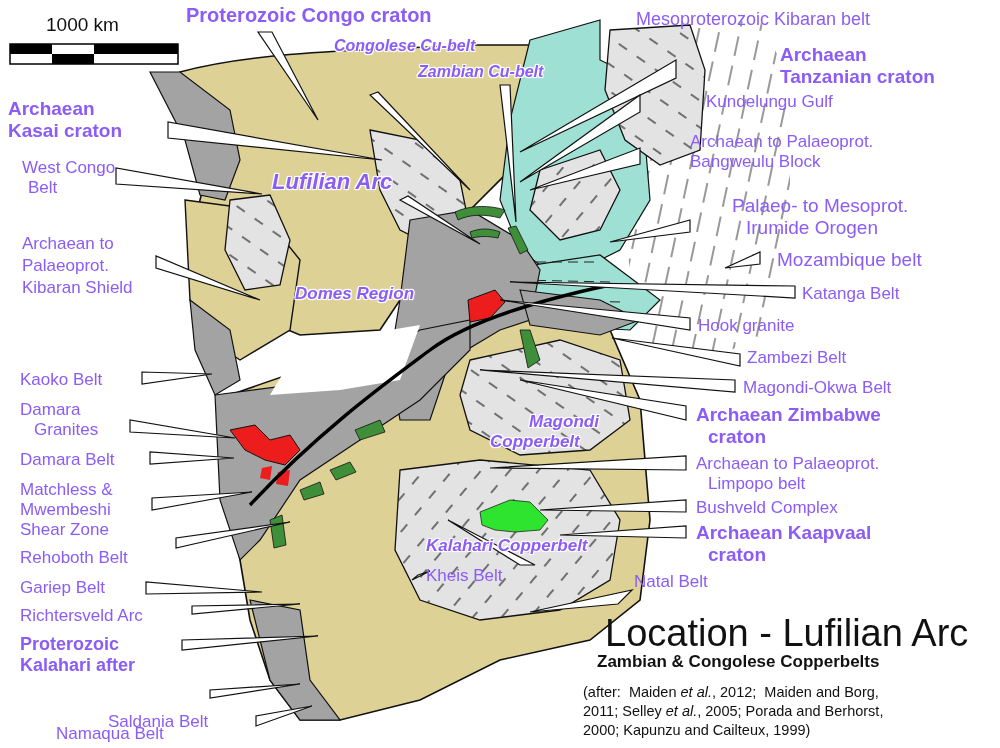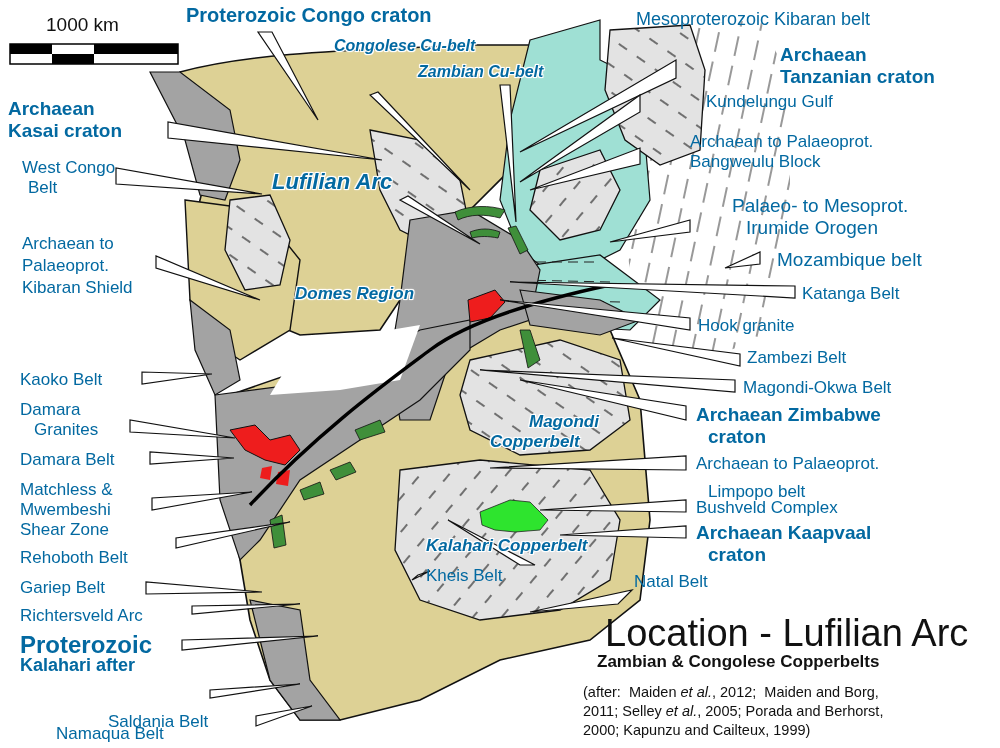--- a/index.html
+++ b/index.html
@@ -1,18 +1,18 @@
 <!DOCTYPE html>
 <html><head>
 <meta charset="utf-8">
 <style>
   html,body{margin:0;padding:0;background:#fff;}
   body{width:1000px;height:748px;position:relative;overflow:hidden;font-family:"Liberation Sans",sans-serif;color:#111;}
   #map{position:absolute;left:0;top:0;width:1000px;height:748px;}
-  .lbl{position:absolute;font-size:17px;line-height:19px;white-space:nowrap;color:#0369a1;}
+  .lbl{position:absolute;font-size:17px;line-height:19px;white-space:nowrap;color:#8b5cf6;}
   .b{font-weight:bold;font-size:19px;line-height:21px;}
   .bi{font-weight:bold;font-style:italic;font-size:17px;text-shadow:0 0 2px #fff,0 0 2px #fff,0 0 3px #fff,1px 1px 0 #fff,-1px -1px 0 #fff,1px -1px 0 #fff,-1px 1px 0 #fff;}
   .big{font-weight:bold;font-size:20px;}
   .title{position:absolute;left:605px;top:616px;font-weight:normal;font-size:38px;line-height:34px;}
   .subtitle{position:absolute;left:597px;top:652px;font-weight:bold;font-size:17px;}
   .cite{position:absolute;left:583px;top:683px;font-size:14.5px;line-height:19px;white-space:pre;}
   .scale-label{position:absolute;left:46px;top:14px;font-size:19px;}
 </style>
 </head>
 <body>
@@ -149,42 +149,42 @@
 <div class="lbl" style="left:20px;top:370px;">Kaoko Belt</div>
 <div class="lbl" style="left:20px;top:400px;">Damara</div>
 <div class="lbl" style="left:34px;top:420px;">Granites</div>
 <div class="lbl" style="left:20px;top:450px;">Damara Belt</div>
 <div class="lbl" style="left:20px;top:480px;">Matchless &amp;</div>
 <div class="lbl" style="left:20px;top:500px;">Mwembeshi</div>
 <div class="lbl" style="left:20px;top:520px;">Shear Zone</div>
 <div class="lbl" style="left:20px;top:548px;">Rehoboth Belt</div>
 <div class="lbl" style="left:20px;top:578px;">Gariep Belt</div>
 <div class="lbl" style="left:20px;top:606px;">Richtersveld Arc</div>
-<div class="lbl b" style="left:20px;top:634px;font-size:24px;">Proterozoic</div>
+<div class="lbl b" style="left:20px;top:634px;font-size:18px;">Proterozoic</div>
 <div class="lbl b" style="left:20px;top:655px;font-size:18px;">Kalahari after</div>
 <div class="lbl" style="left:56px;top:724px;">Namaqua Belt</div>
 <div class="lbl" style="left:108px;top:712px;">Saldania Belt</div>
 
 <div class="lbl" style="left:636px;top:10px;font-size:18px;">Mesoproterozoic Kibaran belt</div>
 <div class="lbl b" style="left:780px;top:44px;">Archaean</div>
 <div class="lbl b" style="left:780px;top:66px;">Tanzanian craton</div>
 <div class="lbl" style="left:706px;top:92px;">Kundelungu Gulf</div>
 <div class="lbl" style="left:690px;top:132px;">Archaean to Palaeoprot.</div>
 <div class="lbl" style="left:690px;top:152px;">Bangweulu Block</div>
 <div class="lbl" style="left:732px;top:196px;font-size:19px;">Palaeo- to Mesoprot.</div>
 <div class="lbl" style="left:746px;top:218px;font-size:19px;">Irumide Orogen</div>
 <div class="lbl" style="left:777px;top:250px;font-size:19px;">Mozambique belt</div>
 <div class="lbl" style="left:802px;top:284px;">Katanga Belt</div>
 <div class="lbl" style="left:698px;top:316px;">Hook granite</div>
 <div class="lbl" style="left:747px;top:348px;">Zambezi Belt</div>
 <div class="lbl" style="left:743px;top:378px;">Magondi-Okwa Belt</div>
 <div class="lbl b" style="left:696px;top:404px;">Archaean Zimbabwe</div>
 <div class="lbl b" style="left:708px;top:426px;">craton</div>
 <div class="lbl" style="left:696px;top:454px;">Archaean to Palaeoprot.</div>
-<div class="lbl" style="left:708px;top:474px;margin-top:8px;">Limpopo belt</div>
+<div class="lbl" style="left:708px;top:474px;">Limpopo belt</div>
 <div class="lbl" style="left:696px;top:498px;">Bushveld Complex</div>
 <div class="lbl b" style="left:696px;top:522px;">Archaean Kaapvaal</div>
 <div class="lbl b" style="left:708px;top:544px;">craton</div>
 
 <div class="lbl bi" style="left:334px;top:8px;top:36px;font-size:16px;">Congolese Cu-belt</div>
 <div class="lbl bi" style="left:418px;top:62px;font-size:16px;">Zambian Cu-belt</div>
 <div class="lbl bi" style="left:272px;top:172px;font-size:22px;">Lufilian Arc</div>
 <div class="lbl bi" style="left:295px;top:284px;">Domes Region</div>
 <div class="lbl bi" style="left:498px;top:412px;padding-left:31px;">Magondi</div>
 <div class="lbl bi" style="left:490px;top:432px;">Copperbelt</div>

